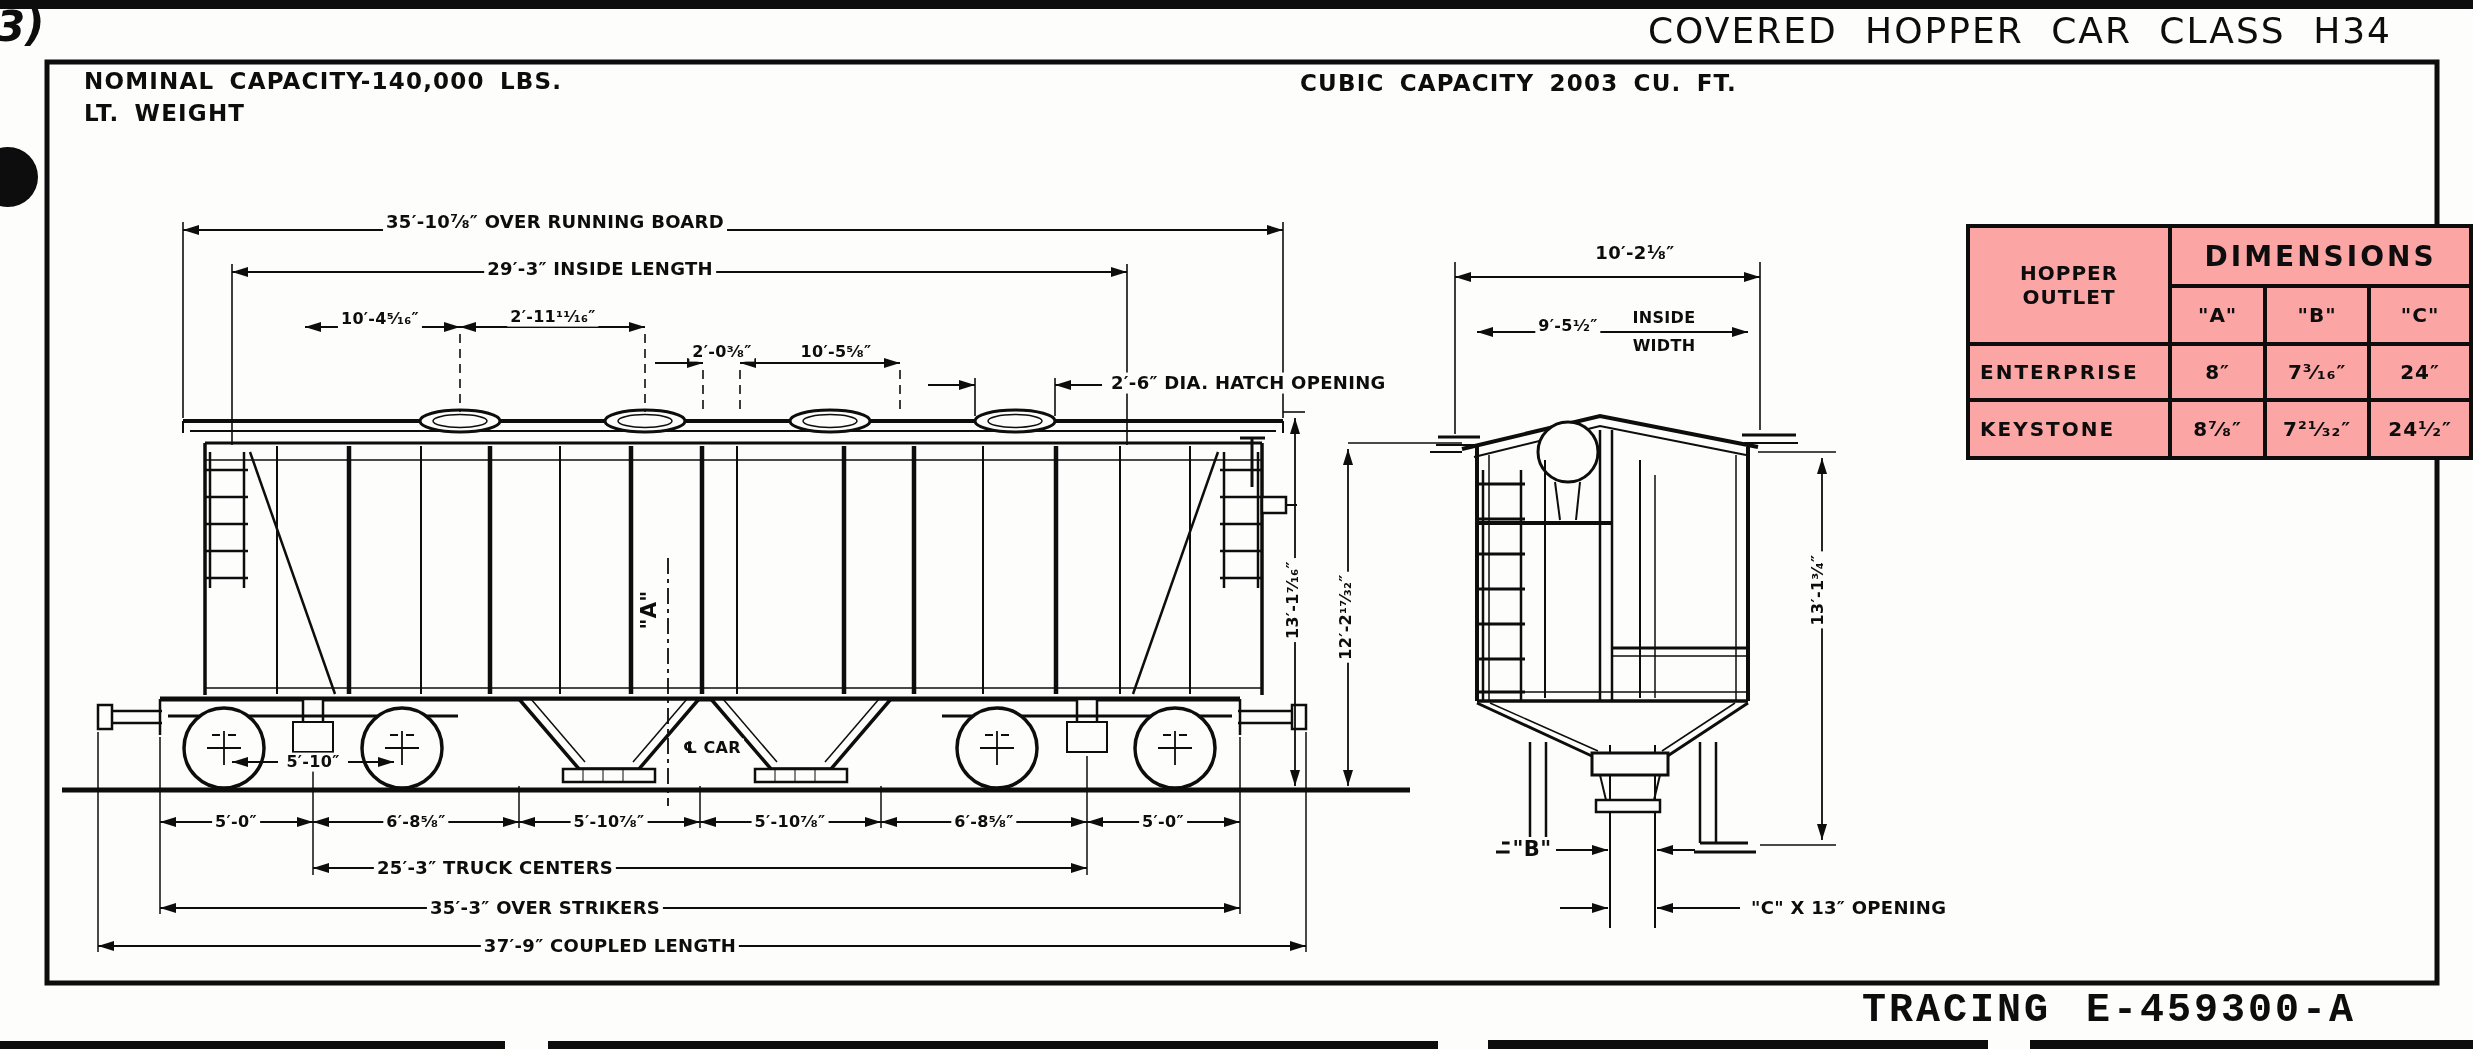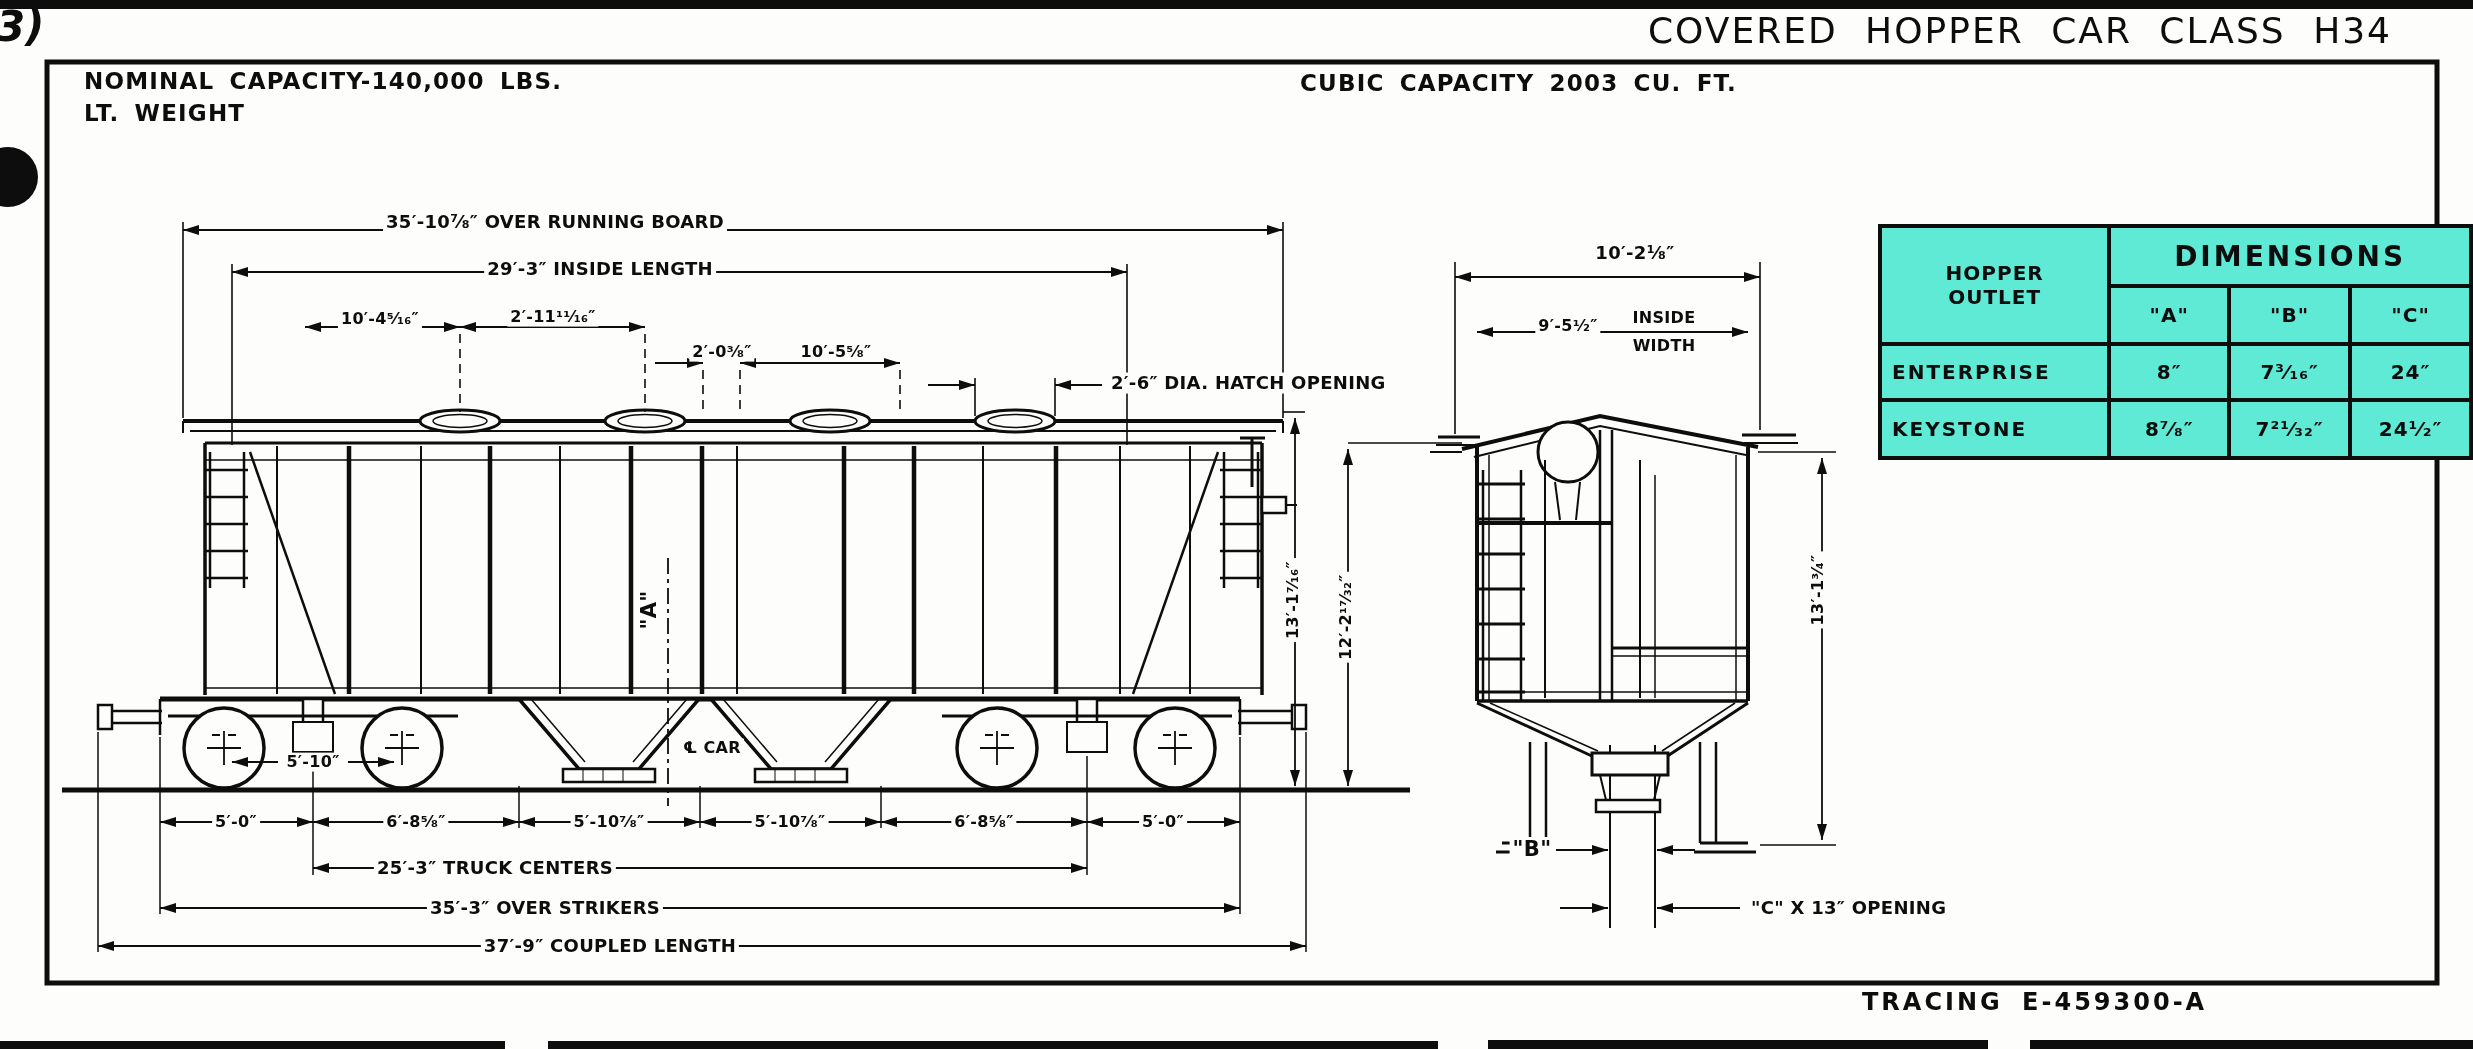--- a/index.html
+++ b/index.html
@@ -9,24 +9,24 @@
   .dim{position:absolute;white-space:nowrap;font-weight:bold;font-size:18px;line-height:1.05;
        background:#fdfdfc;padding:1px 3px;transform:translate(-50%,-50%);letter-spacing:.3px;}
   .dim.s{font-size:16px;}
   .dim.l{transform:translate(0,-50%);}
   .dim.rot{transform:translate(-50%,-50%) rotate(-90deg);}
   .dim.big{font-size:21px;}
   .note{position:absolute;font-weight:bold;font-size:23px;letter-spacing:1.2px;word-spacing:6px;white-space:nowrap;}
   .margin-note{position:absolute;left:-4px;top:2px;font-weight:bold;font-style:italic;font-size:42px;}
   .title{position:absolute;left:1570px;top:10px;width:900px;text-align:center;font-weight:normal;
          font-size:36px;letter-spacing:2px;word-spacing:14px;white-space:nowrap;}
-  .tracing{position:absolute;left:1862px;top:988px;font-weight:bold;font-size:24px;
-           letter-spacing:3px;word-spacing:8px;white-space:nowrap;}
-  table.outlet{position:absolute;left:1878px;top:224px;border-collapse:collapse;table-layout:fixed;
-               background:#5eead4;}
+  .tracing{position:absolute;left:1862px;top:988px;font-weight:bold;font-size:40px;
+           letter-spacing:3px;word-spacing:8px;white-space:nowrap;font-family:Liberation Mono, monospace;}
+  table.outlet{position:absolute;left:1966px;top:224px;border-collapse:collapse;table-layout:fixed;
+               background:#fca5a5;}
   table.outlet td{border:4px solid #0d0d0d;text-align:center;font-weight:bold;font-size:20px;
                   letter-spacing:1px;padding:0 4px;white-space:nowrap;}
   table.outlet td.nm{text-align:left;padding-left:10px;letter-spacing:2px;}
   table.outlet .hdr{font-size:28px;letter-spacing:3px;}
 </style>
 </head>
 <body>
 
 <div id="page">
 

